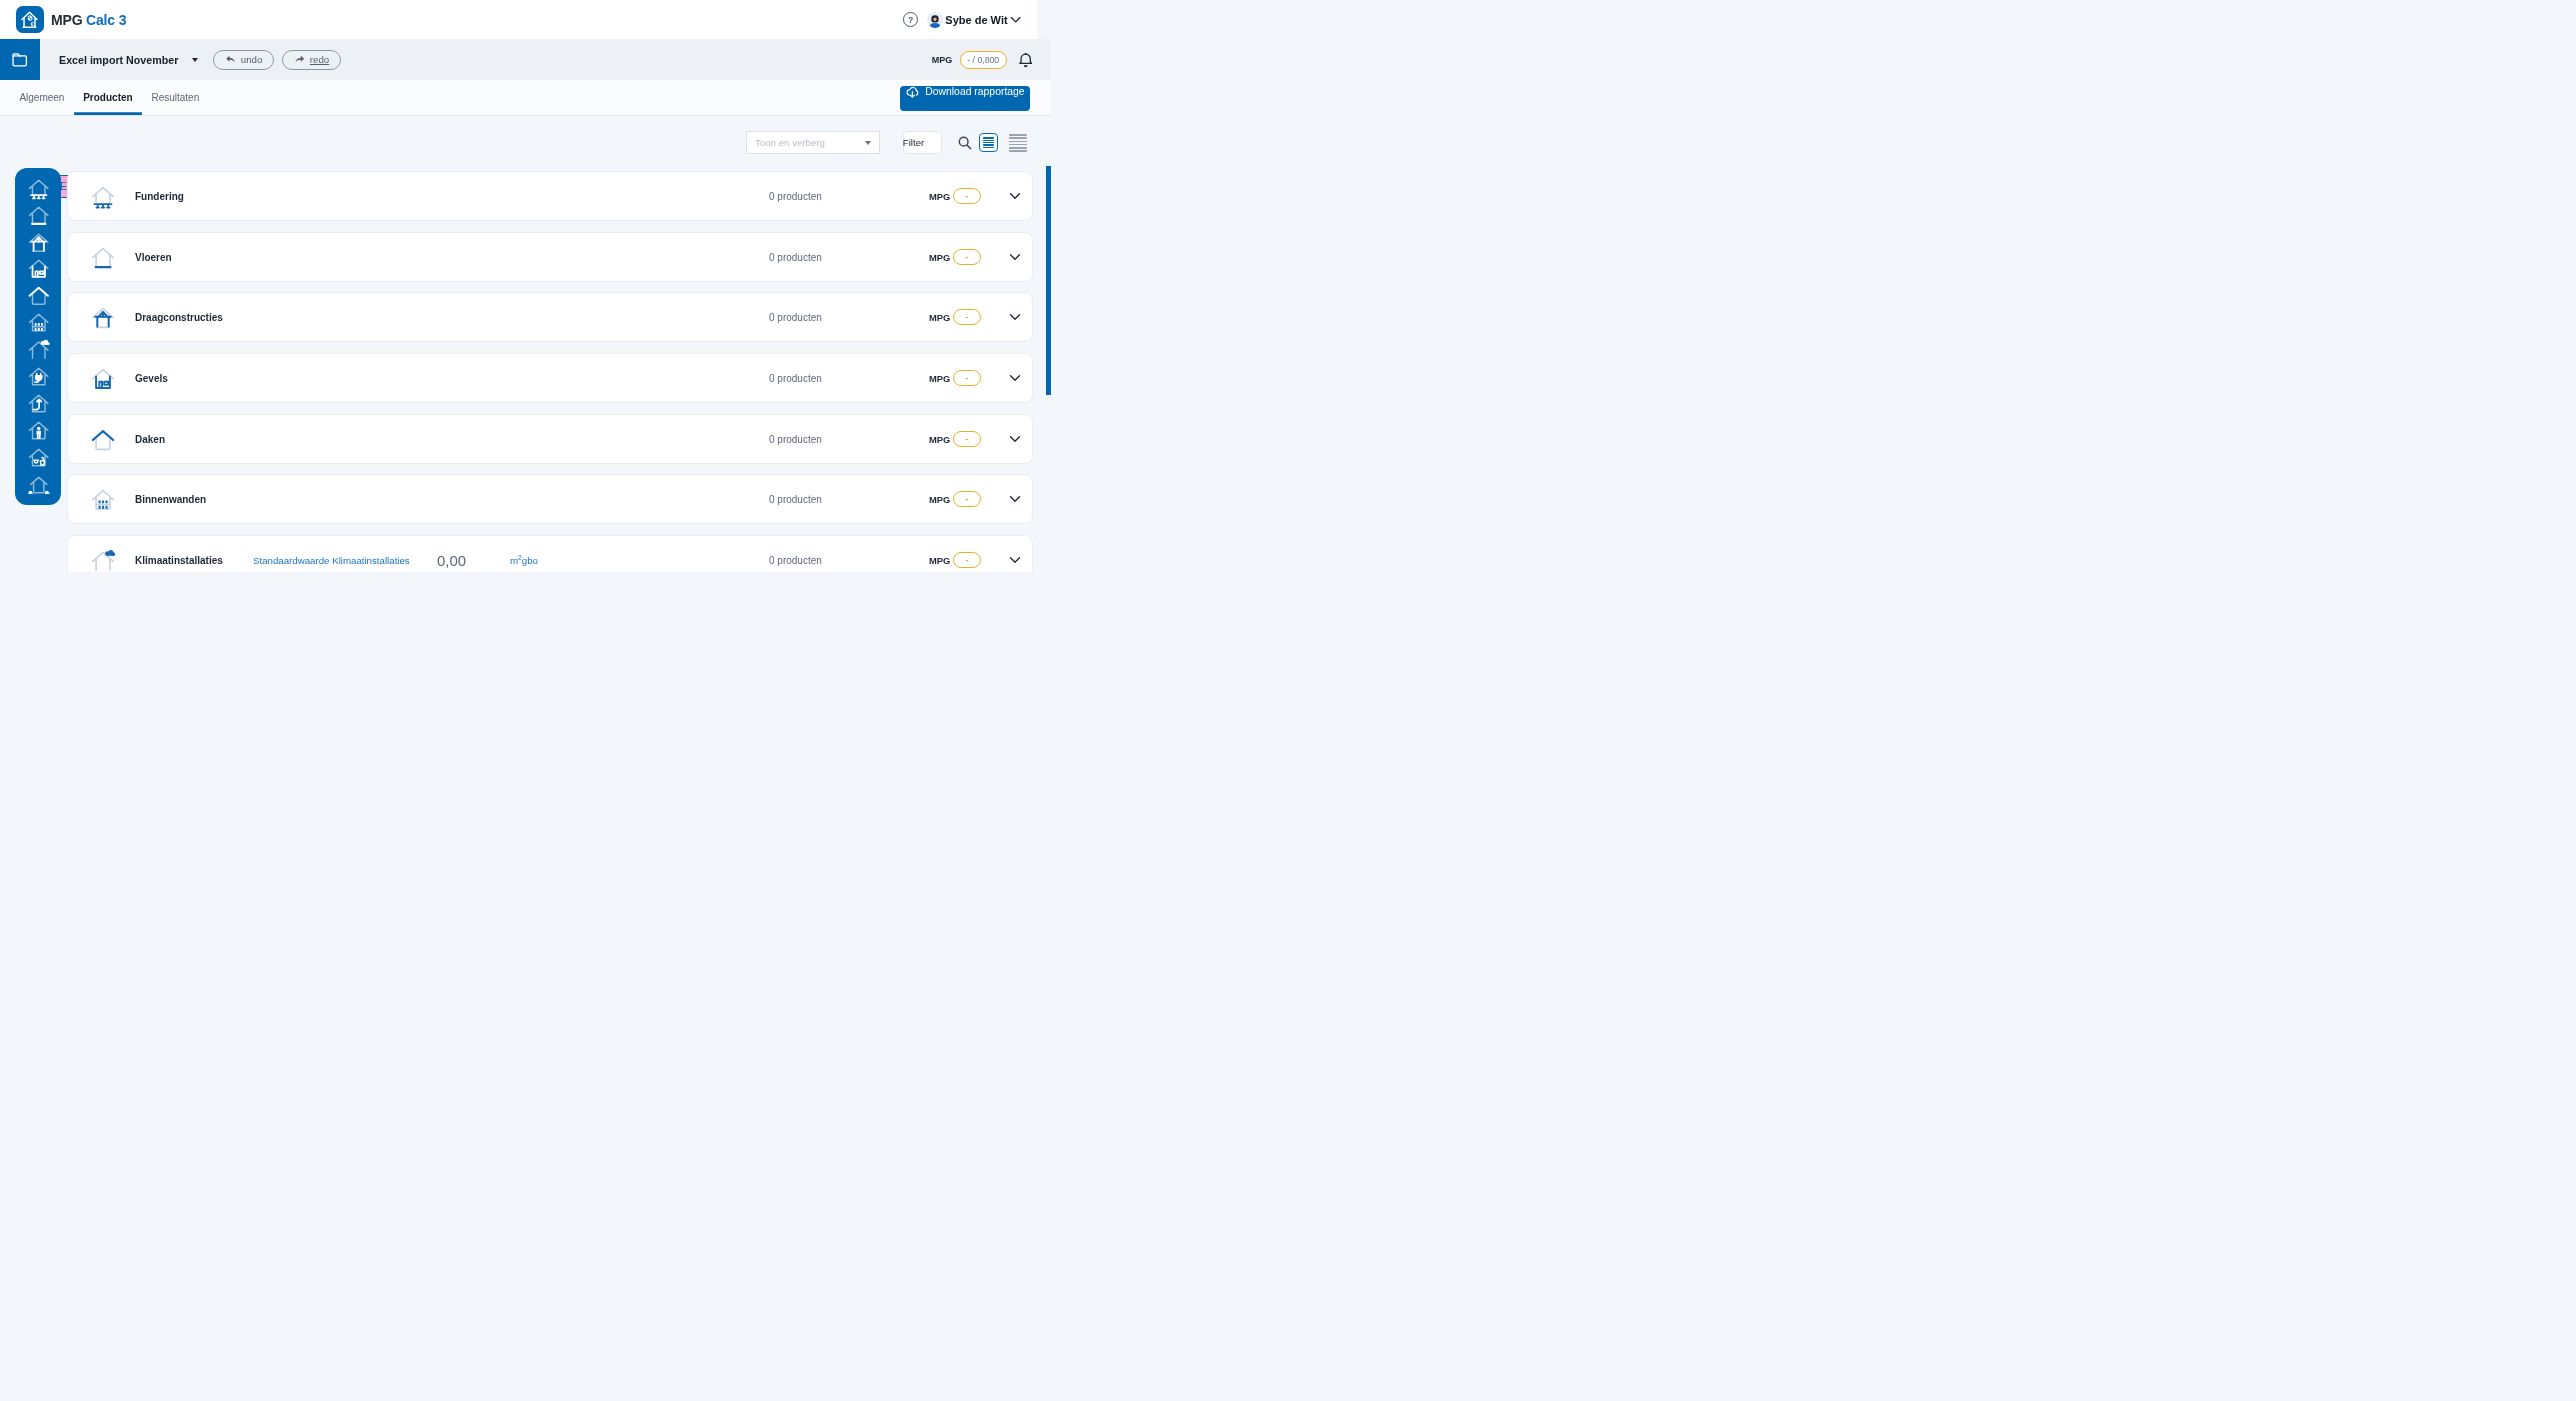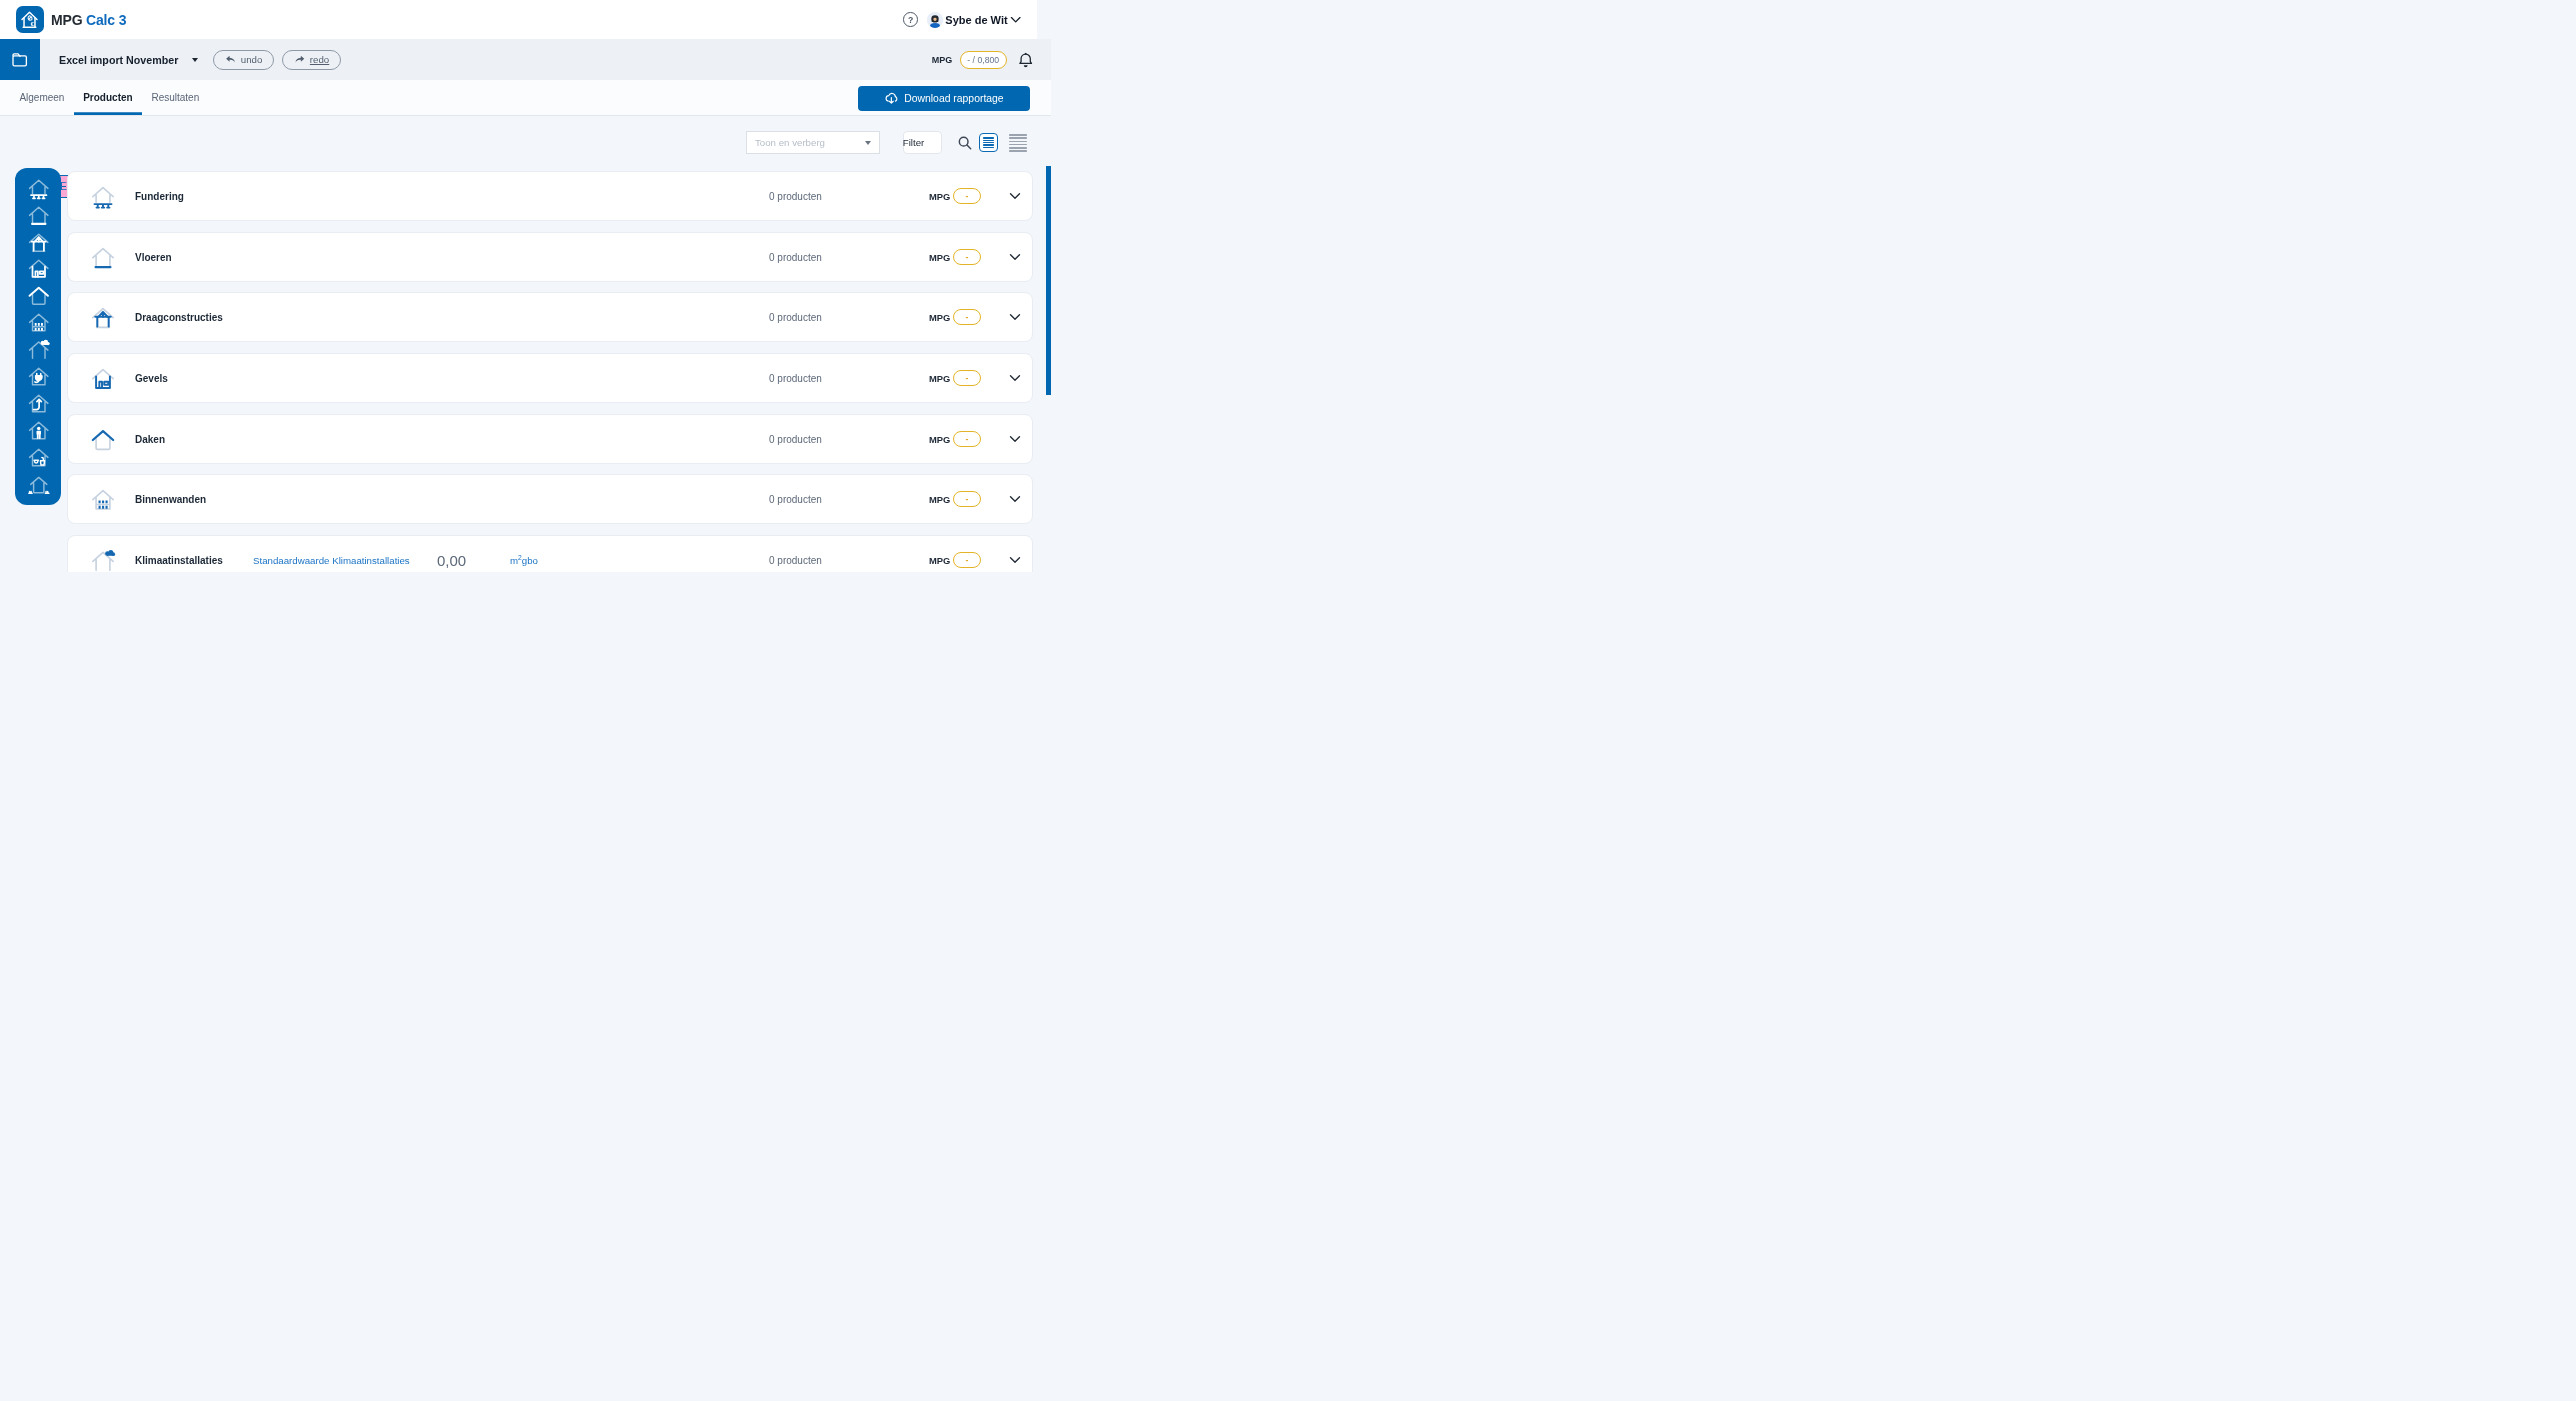--- a/index.html
+++ b/index.html
@@ -24,21 +24,21 @@
   .proj-caret { width:0; height:0; border-left:3.4px solid transparent; border-right:3.4px solid transparent; border-top:4px solid #1c2630; margin-left:14px; }
   .pill-btn { height:19.4px; border:1px solid #8f99a6; border-radius:10px; background:transparent; color:#525e6d; font-size:9.7px; display:flex; align-items:center; gap:4.7px; padding:0 10.7px; margin-left:14.7px; cursor:pointer; font-family:inherit; }
   .pbar-right { margin-left:auto; display:flex; align-items:center; gap:7.4px; padding-right:17.4px; }
   .mpg-label { font-size:9px; font-weight:700; color:#1b2533; }
   .mpg-pill { min-width:47px; height:18px; border:1.1px solid #e4b427; border-radius:9.4px; background:#fff; color:#64748b; font-size:8.7px; display:flex; align-items:center; justify-content:center; padding:0 6.7px; }
 
   
   .tabbar { position:absolute; top:80px; left:0; right:0; height:36px; background:#fbfcfe; border-bottom:0.7px solid #e2e7ed; display:flex; align-items:stretch; padding-left:10px; }
   .tab { padding:0 9.4px; display:flex; align-items:center; font-size:10px; color:#5a6576; cursor:pointer; }
   .tab.active { color:#16202c; font-weight:700; box-shadow:inset 0 -2.7px 0 #0067b0; }
-  .dl-btn { position:absolute; right:21.4px; top:6px; height:25px; background:#0067b0; border:none; border-radius:4px; color:#fff; font-size:10.4px; display:flex; align-items:center; gap:6px; padding:0 26px; cursor:pointer; font-family:inherit; }
+  .dl-btn { position:absolute; right:21.4px; top:6px; height:25px; background:#0067b0; border:none; border-radius:4px; color:#fff; font-size:10.4px; display:flex; gap:6px; padding:0 5px; cursor:pointer; font-family:inherit; }
 
   
   .upload-btn { position:absolute; left:15.4px; top:131px; height:23px; background:#f9a8d4; border:1px solid #0c6ab4; border-radius:5.4px; color:#0c6ab4; font-size:10px; display:flex; align-items:center; gap:6px; padding:0 9.4px; cursor:pointer; font-family:inherit;margin-top:44px; }
   .show-hide { position:absolute; left:746px; top:131px; width:134px; height:23px; background:#fff; border:0.7px solid #dbe0e7; border-radius:0; display:flex; align-items:center; padding:0 8px; cursor:pointer; }
   .show-hide .ph { font-size:9.7px; color:#b6bdc8; }
   .show-hide .tri { margin-left:auto; width:0; height:0; border-left:3.4px solid transparent; border-right:3.4px solid transparent; border-top:4px solid #6a7380; }
   .filter-btn { position:absolute; left:903px; top:131px; width:39px; height:23px; background:#fff; border:0.7px solid #e3e7ec; border-radius:4px; color:#232e3c; font-size:9.7px; display:flex; align-items:center; justify-content:center; gap:18px; cursor:pointer; font-family:inherit; }
   .search-btn { position:absolute; left:957px; top:135px; width:16px; height:16px; background:none; border:none; cursor:pointer; }
   .view-active { position:absolute; left:979px; top:133px; width:19px; height:19px; border:1.3px solid #0c6ab4; border-radius:4px; background:#fdfeff; display:flex; flex-direction:column; justify-content:center; gap:1.3px; padding:2.7px; cursor:pointer; }
   .view-active i { display:block; background:#0c6ab4; border-radius:0.7px; }

